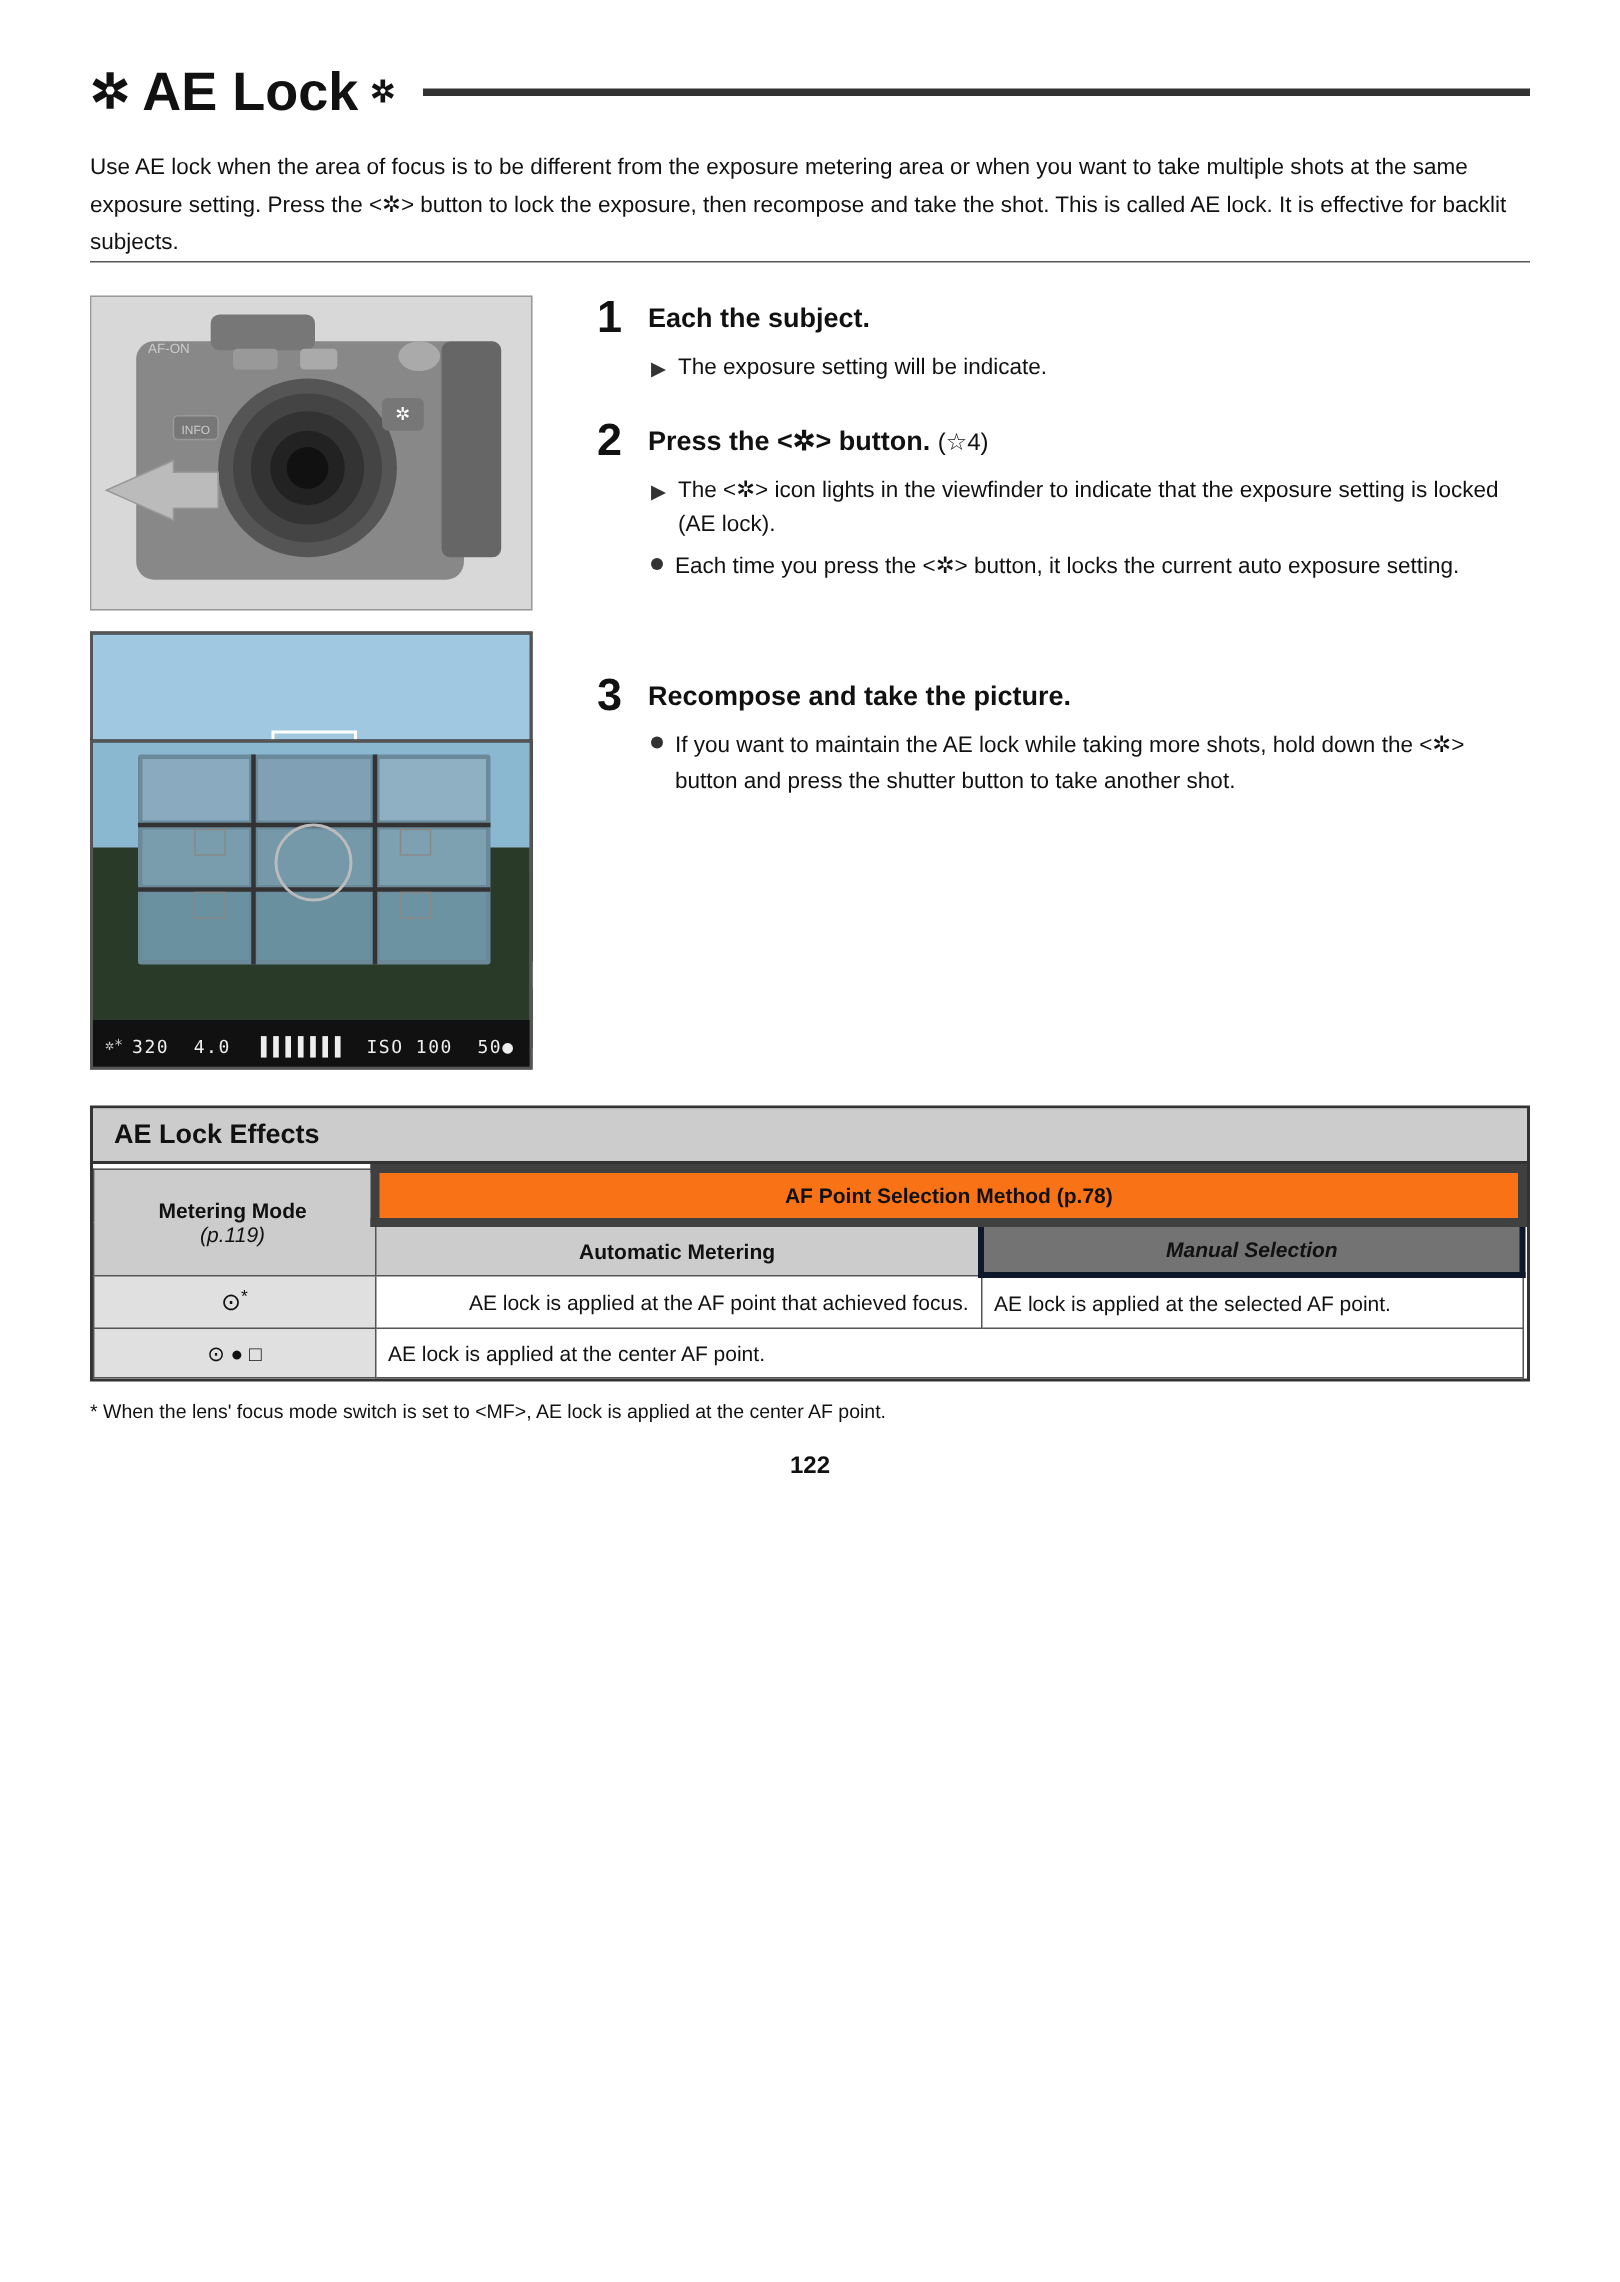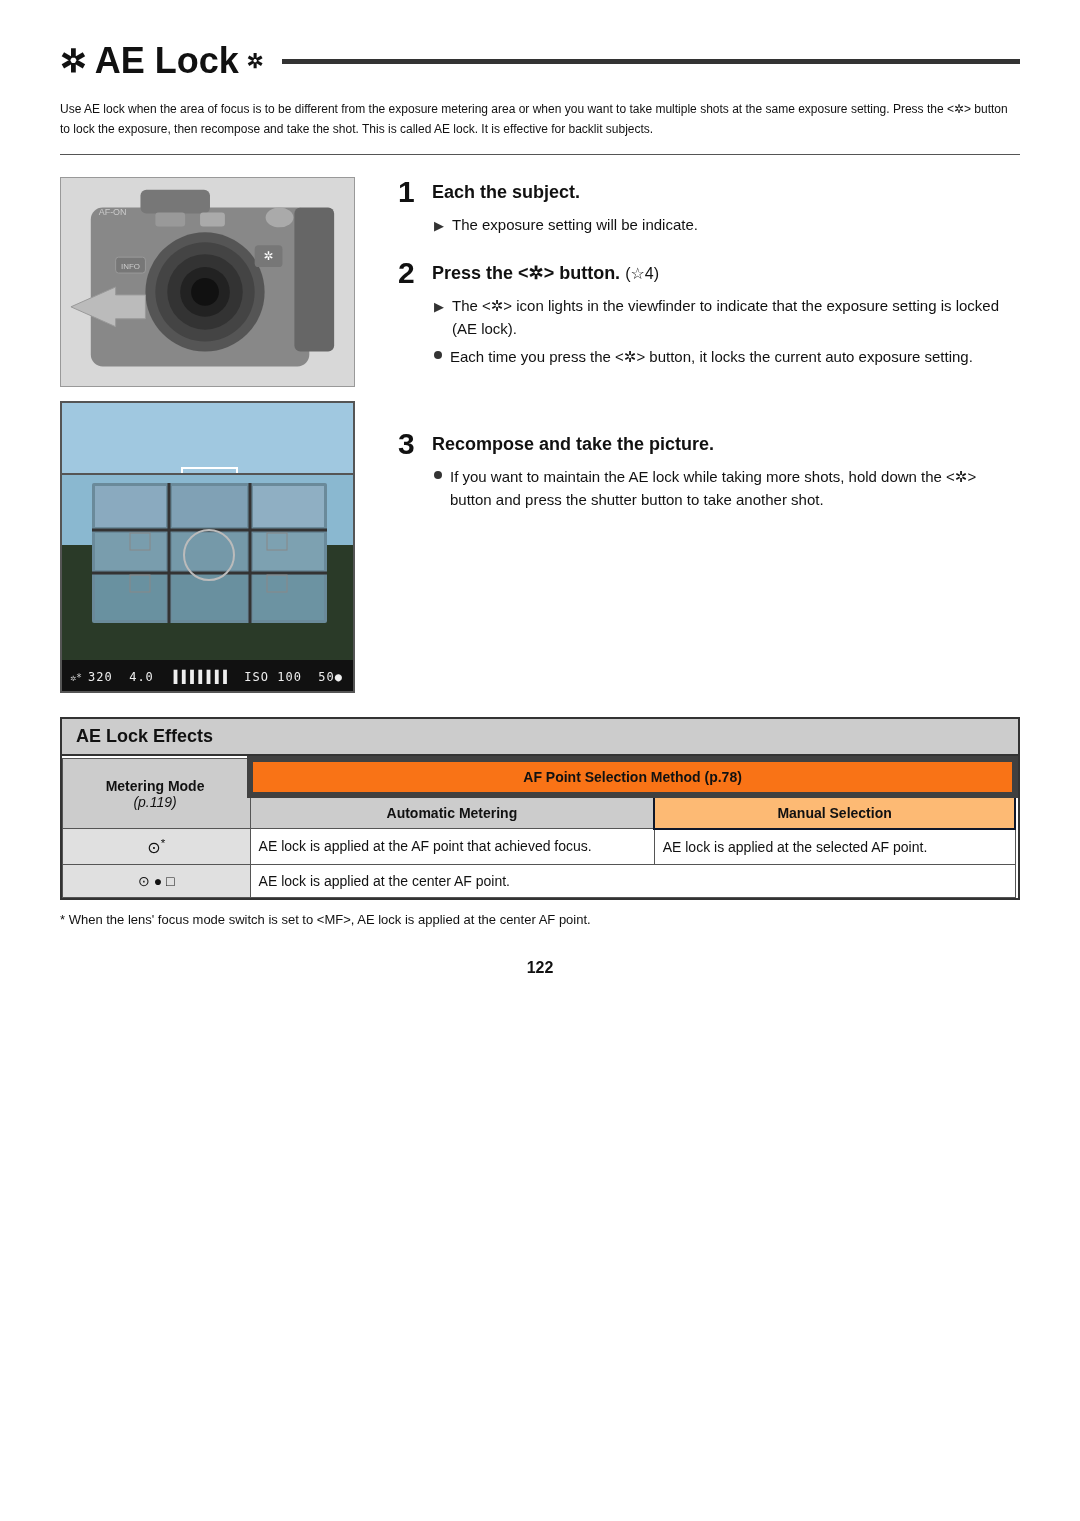--- a/index.html
+++ b/index.html
@@ -25,25 +25,24 @@
       align-items: center;
       gap: 8px;
     }
     .title-star { font-size: 32px; }
     .title-line {
       flex: 1;
       height: 5px;
       background: #333;
     }
     .intro-text {
-      font-size: 12px;
+      font-size: 15px;
       line-height: 1.65;
       margin-bottom: 22px;
       border-bottom: 1.5px solid #555;
-      padding-bottom: 14px;
     }
     .main-content {
       display: flex;
       gap: 0;
     }
     .left-col {
       width: 310px;
       flex-shrink: 0;
       margin-right: 28px;
     }
@@ -192,21 +191,21 @@
     }
     .footnote {
       font-size: 13px;
       margin-top: 10px;
       line-height: 1.5;
     }
     .page-number {
       text-align: center;
       font-size: 16px;
       font-weight: bold;
-      margin-top: 30px;
+      margin-top: 18px;
     }
     .step2-gap {
       margin-top: 10px;
     }
     .full-effects-table {
       width: 100%;
       border-collapse: collapse;
       font-size: 14px;
     }
     .full-effects-table th, .full-effects-table td {
@@ -441,31 +440,31 @@
           <span style="font-weight:normal;font-style:italic;">(p.119)</span>
         </th>
         <th colspan="2" style="background:#f97316; border:6px solid #404040;">
           <span>AF Point Selection Method (p.78)</span>
         </th>
       </tr>
       <tr>
         <th style="background:#ccc; border:1px solid #555; width:280px;">
           <span>Automatic Metering</span>
         </th>
-        <th style="background:#fdba74; border:2px solid #0f172a; width:250px;">
+        <th style="background:#737373; border:4px solid #0f172a; width:250px;font-style:italic;">
           <span>Manual Selection</span>
         </th>
       </tr>
     </thead>
     <tbody>
       <tr>
         <td style="text-align:center; background:#e0e0e0; border:1px solid #555;">
           <span style="font-size:16px;">⊙</span><sup>*</sup>
         </td>
-        <td style="border:1px solid #555; padding:8px;">
+        <td style="border:1px solid #555; padding:8px;text-align:right;">
           <span>AE lock is applied at the AF point that achieved focus.</span>
         </td>
         <td style="border:1px solid #555; padding:8px;">
           <span>AE lock is applied at the selected AF point.</span>
         </td>
       </tr>
       <tr>
         <td style="text-align:center; background:#e0e0e0; border:1px solid #555;">
           <span style="font-size:14px;">⊙ ● □</span>
         </td>

